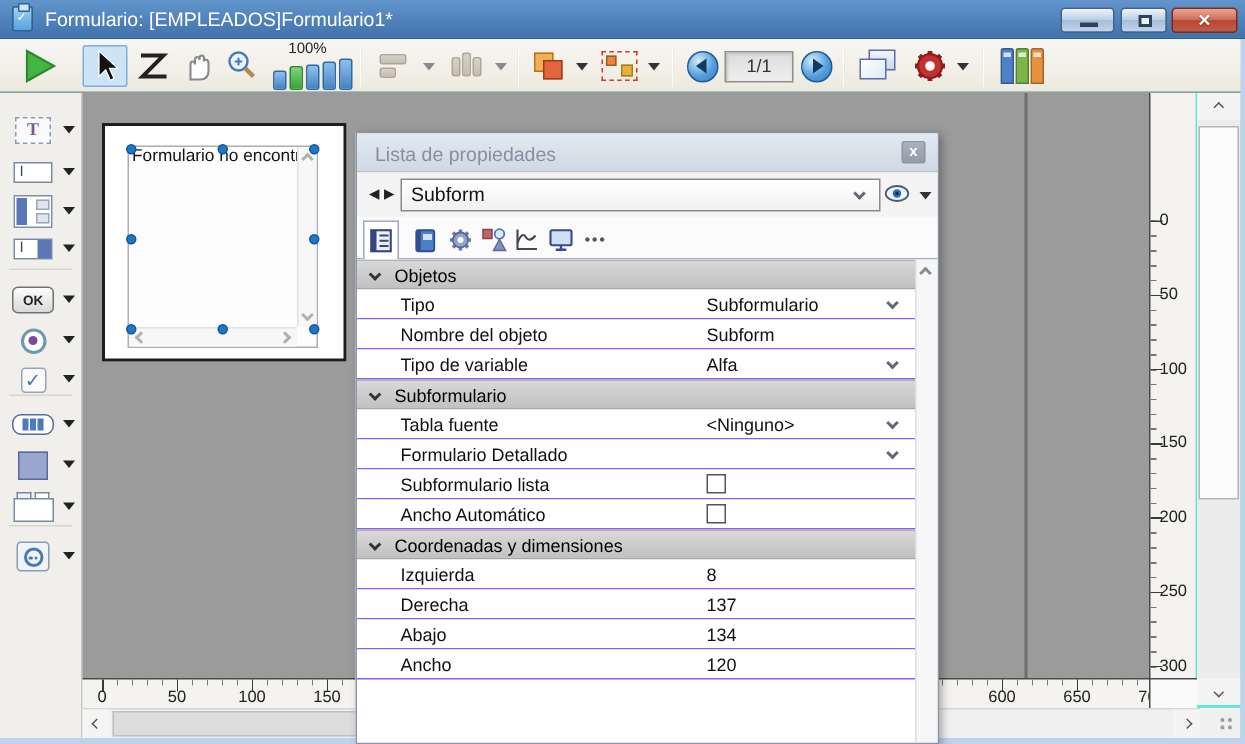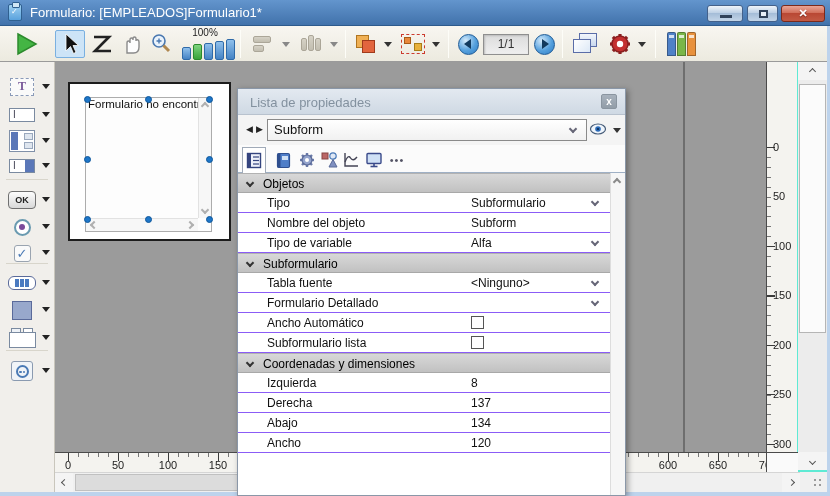--- a/index.html
+++ b/index.html
@@ -522,25 +522,25 @@
         <span class="plabel">Tabla fuente</span>
         <span class="pvalue">&lt;Ninguno&gt;</span>
         <span class="chv down" style="border-color:#667;"></span>
       </div>
       <div class="prow">
         <span class="plabel">Formulario Detallado</span>
         <span class="pvalue"></span>
         <span class="chv down" style="border-color:#667;"></span>
       </div>
       <div class="prow">
+        <span class="plabel">Subformulario lista</span>
+        <span class="pcheck"></span>
+      </div>
+      <div class="prow">
         <span class="plabel">Ancho Automático</span>
-        <span class="pcheck"></span>
-      </div>
-      <div class="prow">
-        <span class="plabel">Subformulario lista</span>
         <span class="pcheck"></span>
       </div>
       <div class="psec">
         <span class="chv down" style="border-color:#333;"></span>
         <span class="sec-title">Coordenadas y dimensiones</span>
       </div>
       <div class="prow">
         <span class="plabel">Izquierda</span>
         <span class="pvalue">8</span>
       </div>

